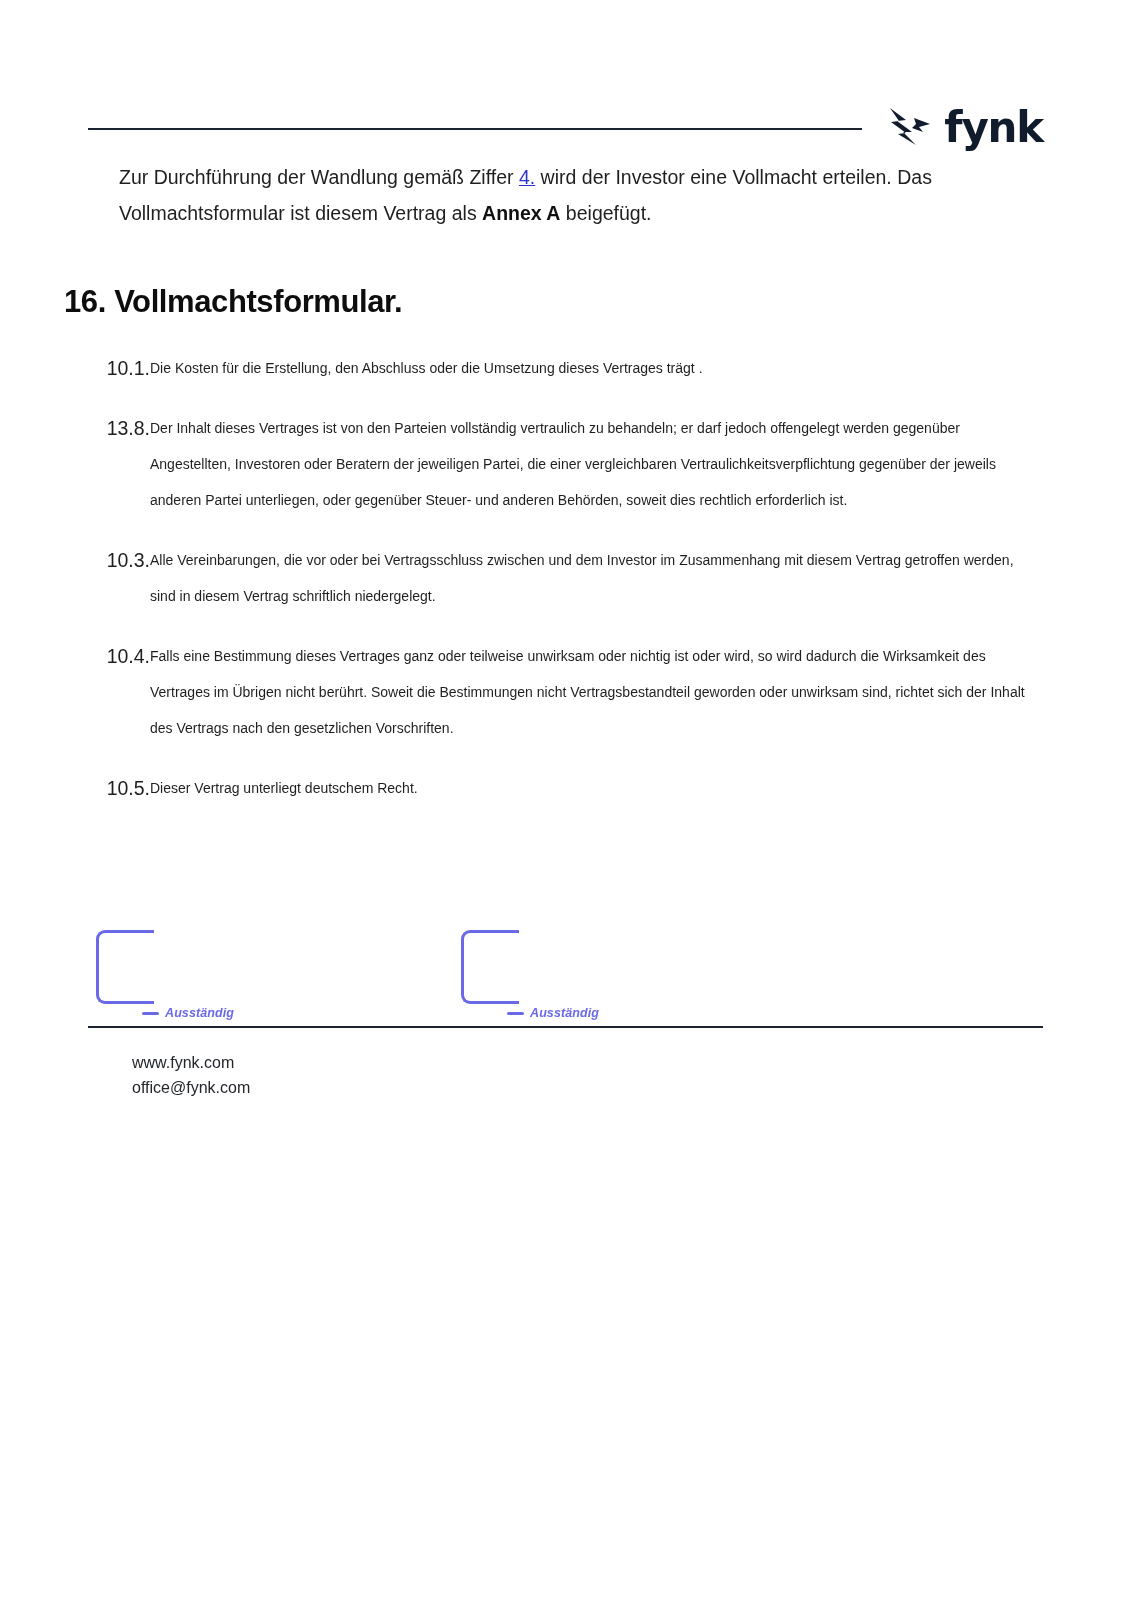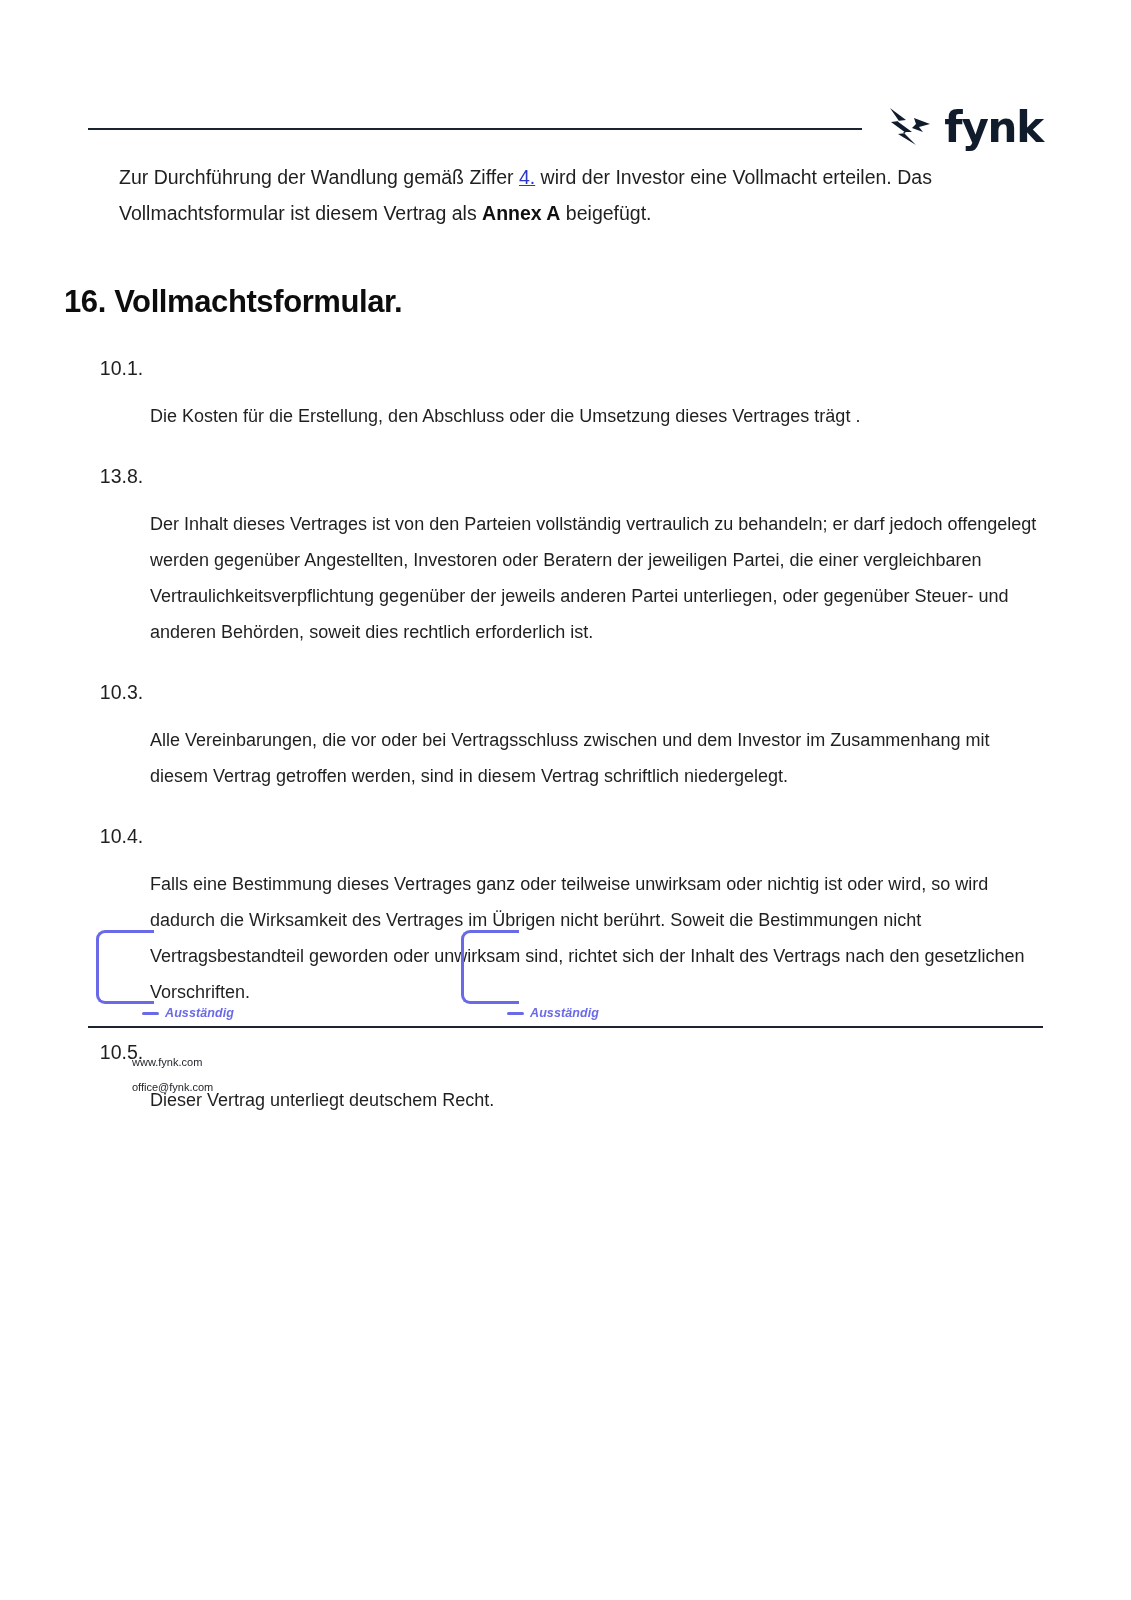--- a/index.html
+++ b/index.html
@@ -100,29 +100,28 @@
   ol.clauses li.clause {
     display: flex;
     align-items: flex-start;
     margin-bottom: 24px;
   }
   .clause-num {
     flex: 0 0 62px;
     font-size: 19.5px;
     line-height: 36px;
     color: #1f1f1f;
-    text-align: center;
+    text-align: right;
     padding-left: 5px;
   }
   .clause-text {
     flex: 1 1 auto;
-    font-size: 18px;
-    line-height: 36px;
-    color: #1f1f1f;
-    margin-top: 48px;
+    font-size: 14px;
+    line-height: 36px;
+    color: #1f1f1f;
   }
 
   p.closing {
     margin: 34px 0 0 -6px;
     font-size: 19.5px;
     line-height: 36px;
     color: #1f1f1f;
   }
 
   
@@ -178,21 +177,21 @@
     right: 88px;
     bottom: 60px;
   }
   .footer-rule {
     height: 0;
     border-top: 2px solid #1b2430;
     margin-bottom: 22px;
   }
   .footer-lines {
     padding-left: 44px;
-    font-size: 11px;
+    font-size: 16px;
     line-height: 25px;
     color: #22262b;
   }
   .footer-lines div { white-space: nowrap; }
 </style>
 </head>
 <body>
 
 <div class="page">
 

